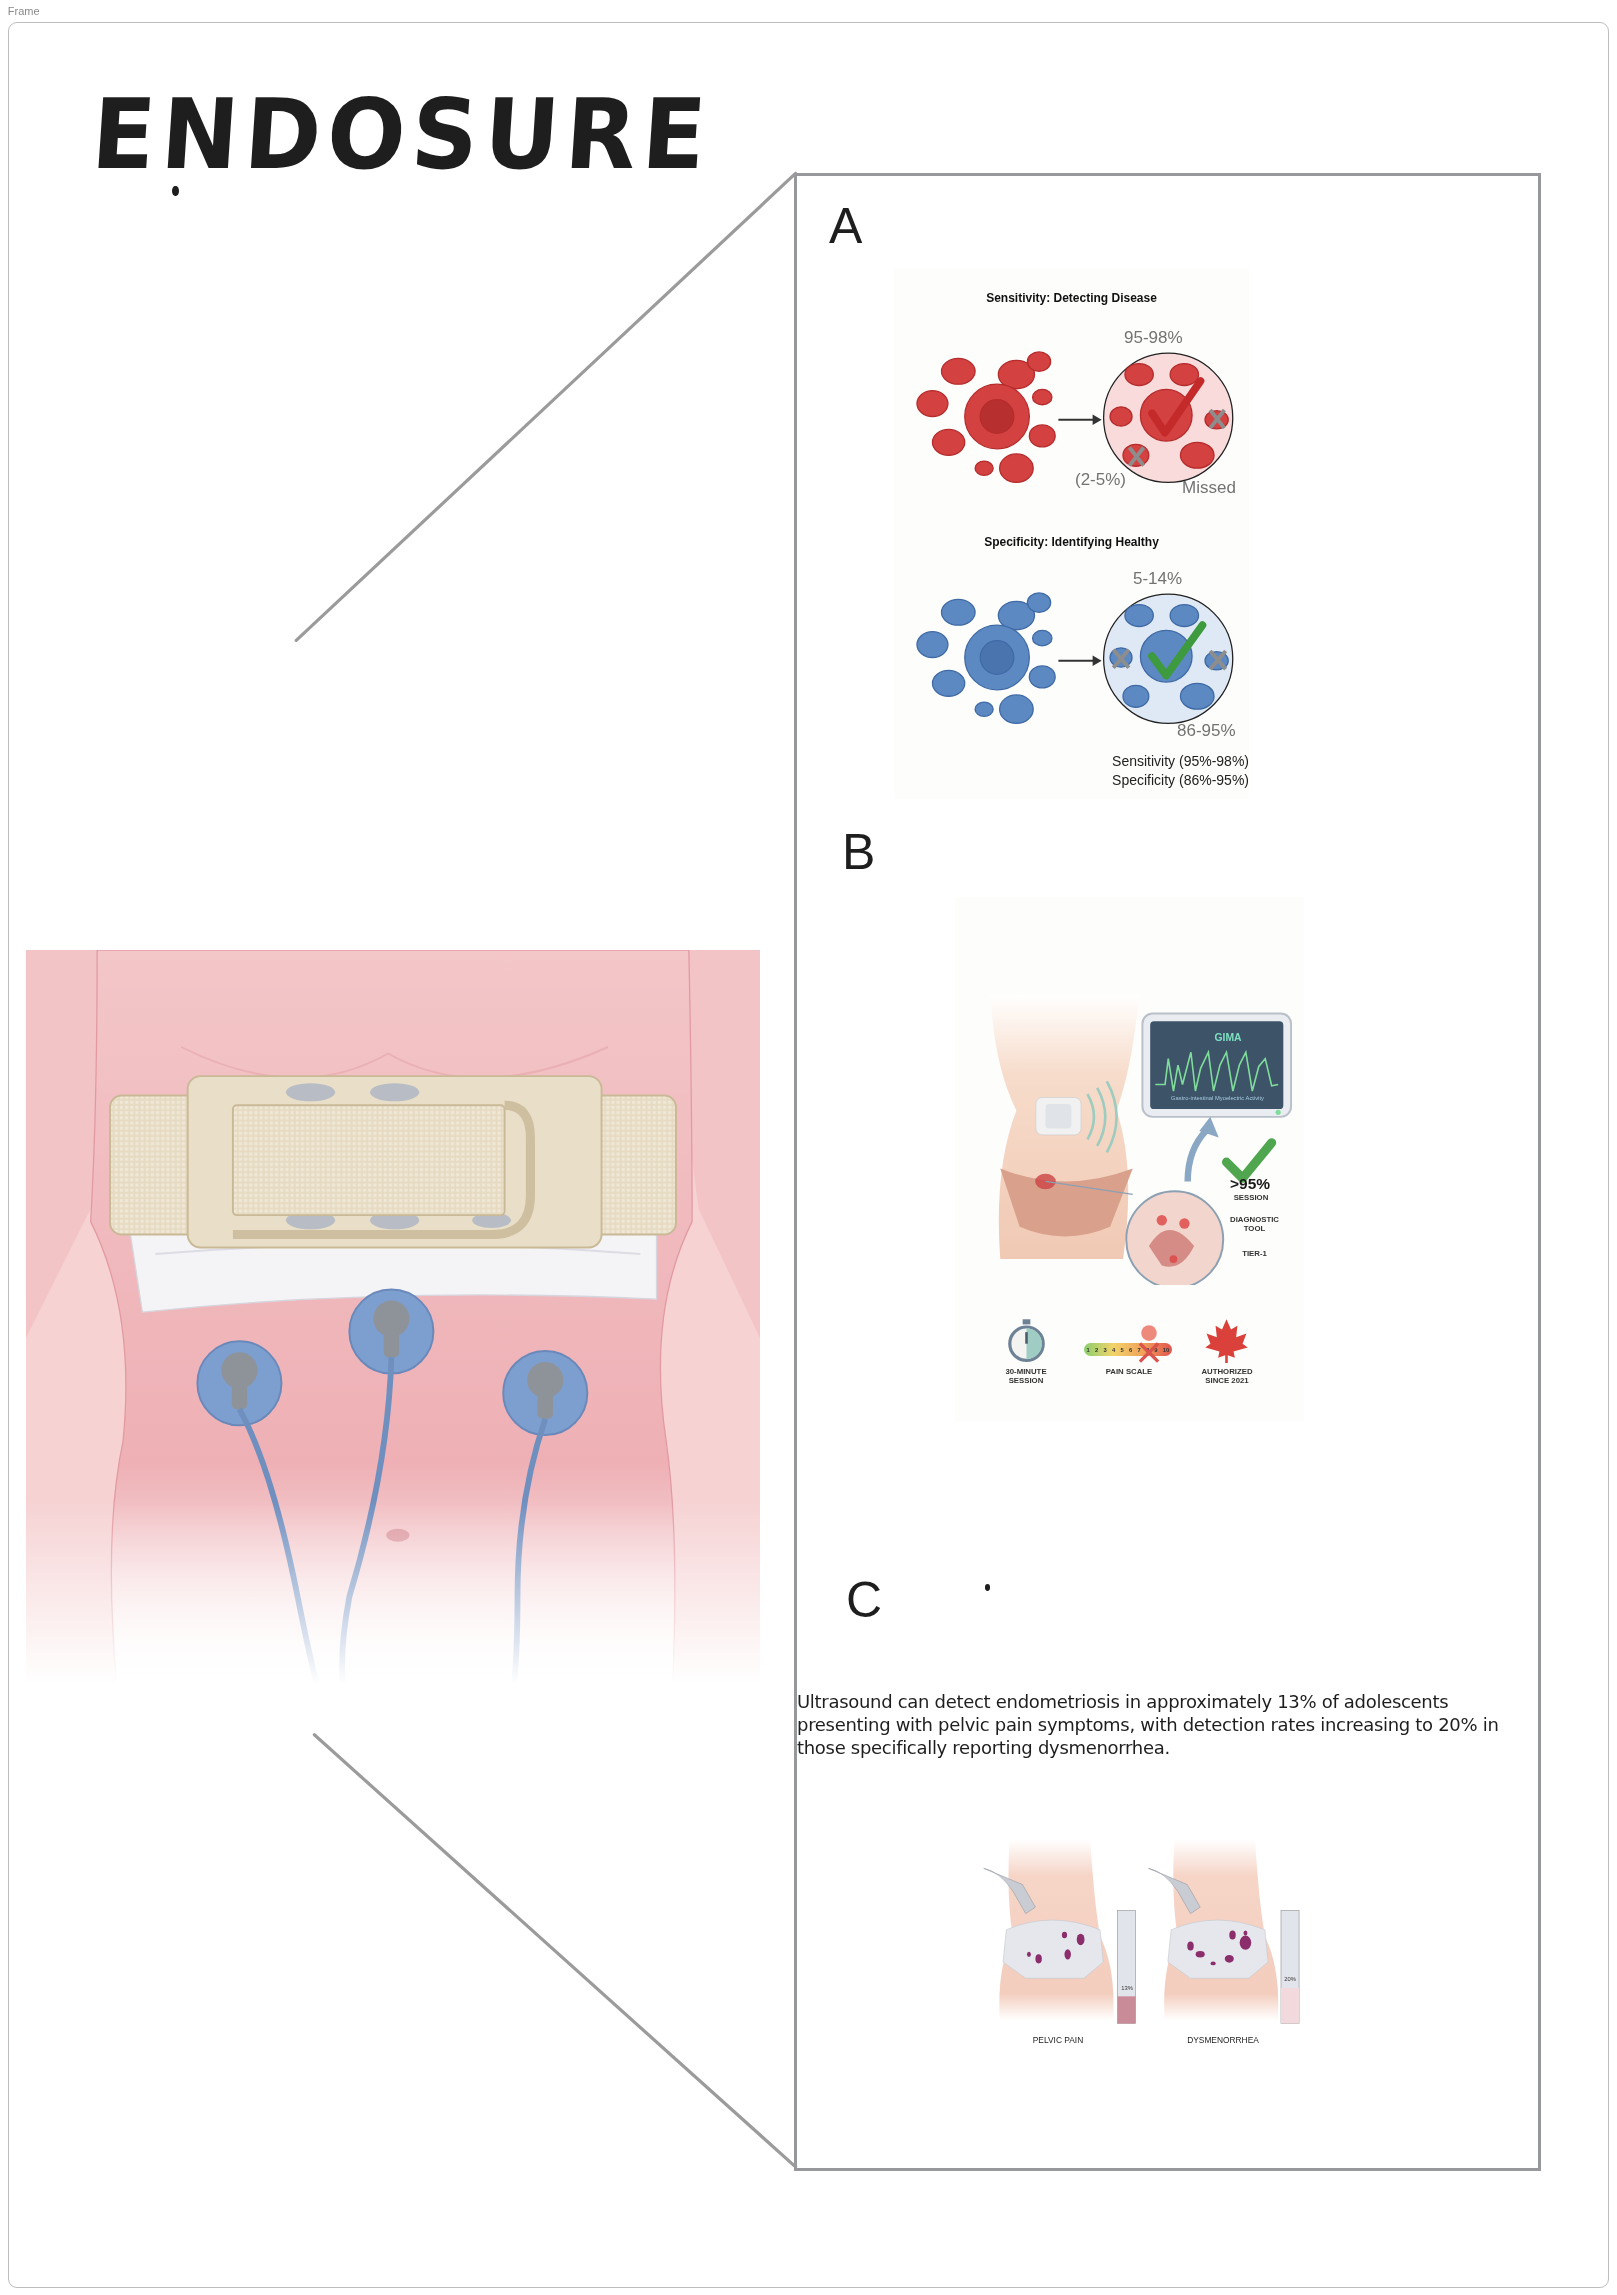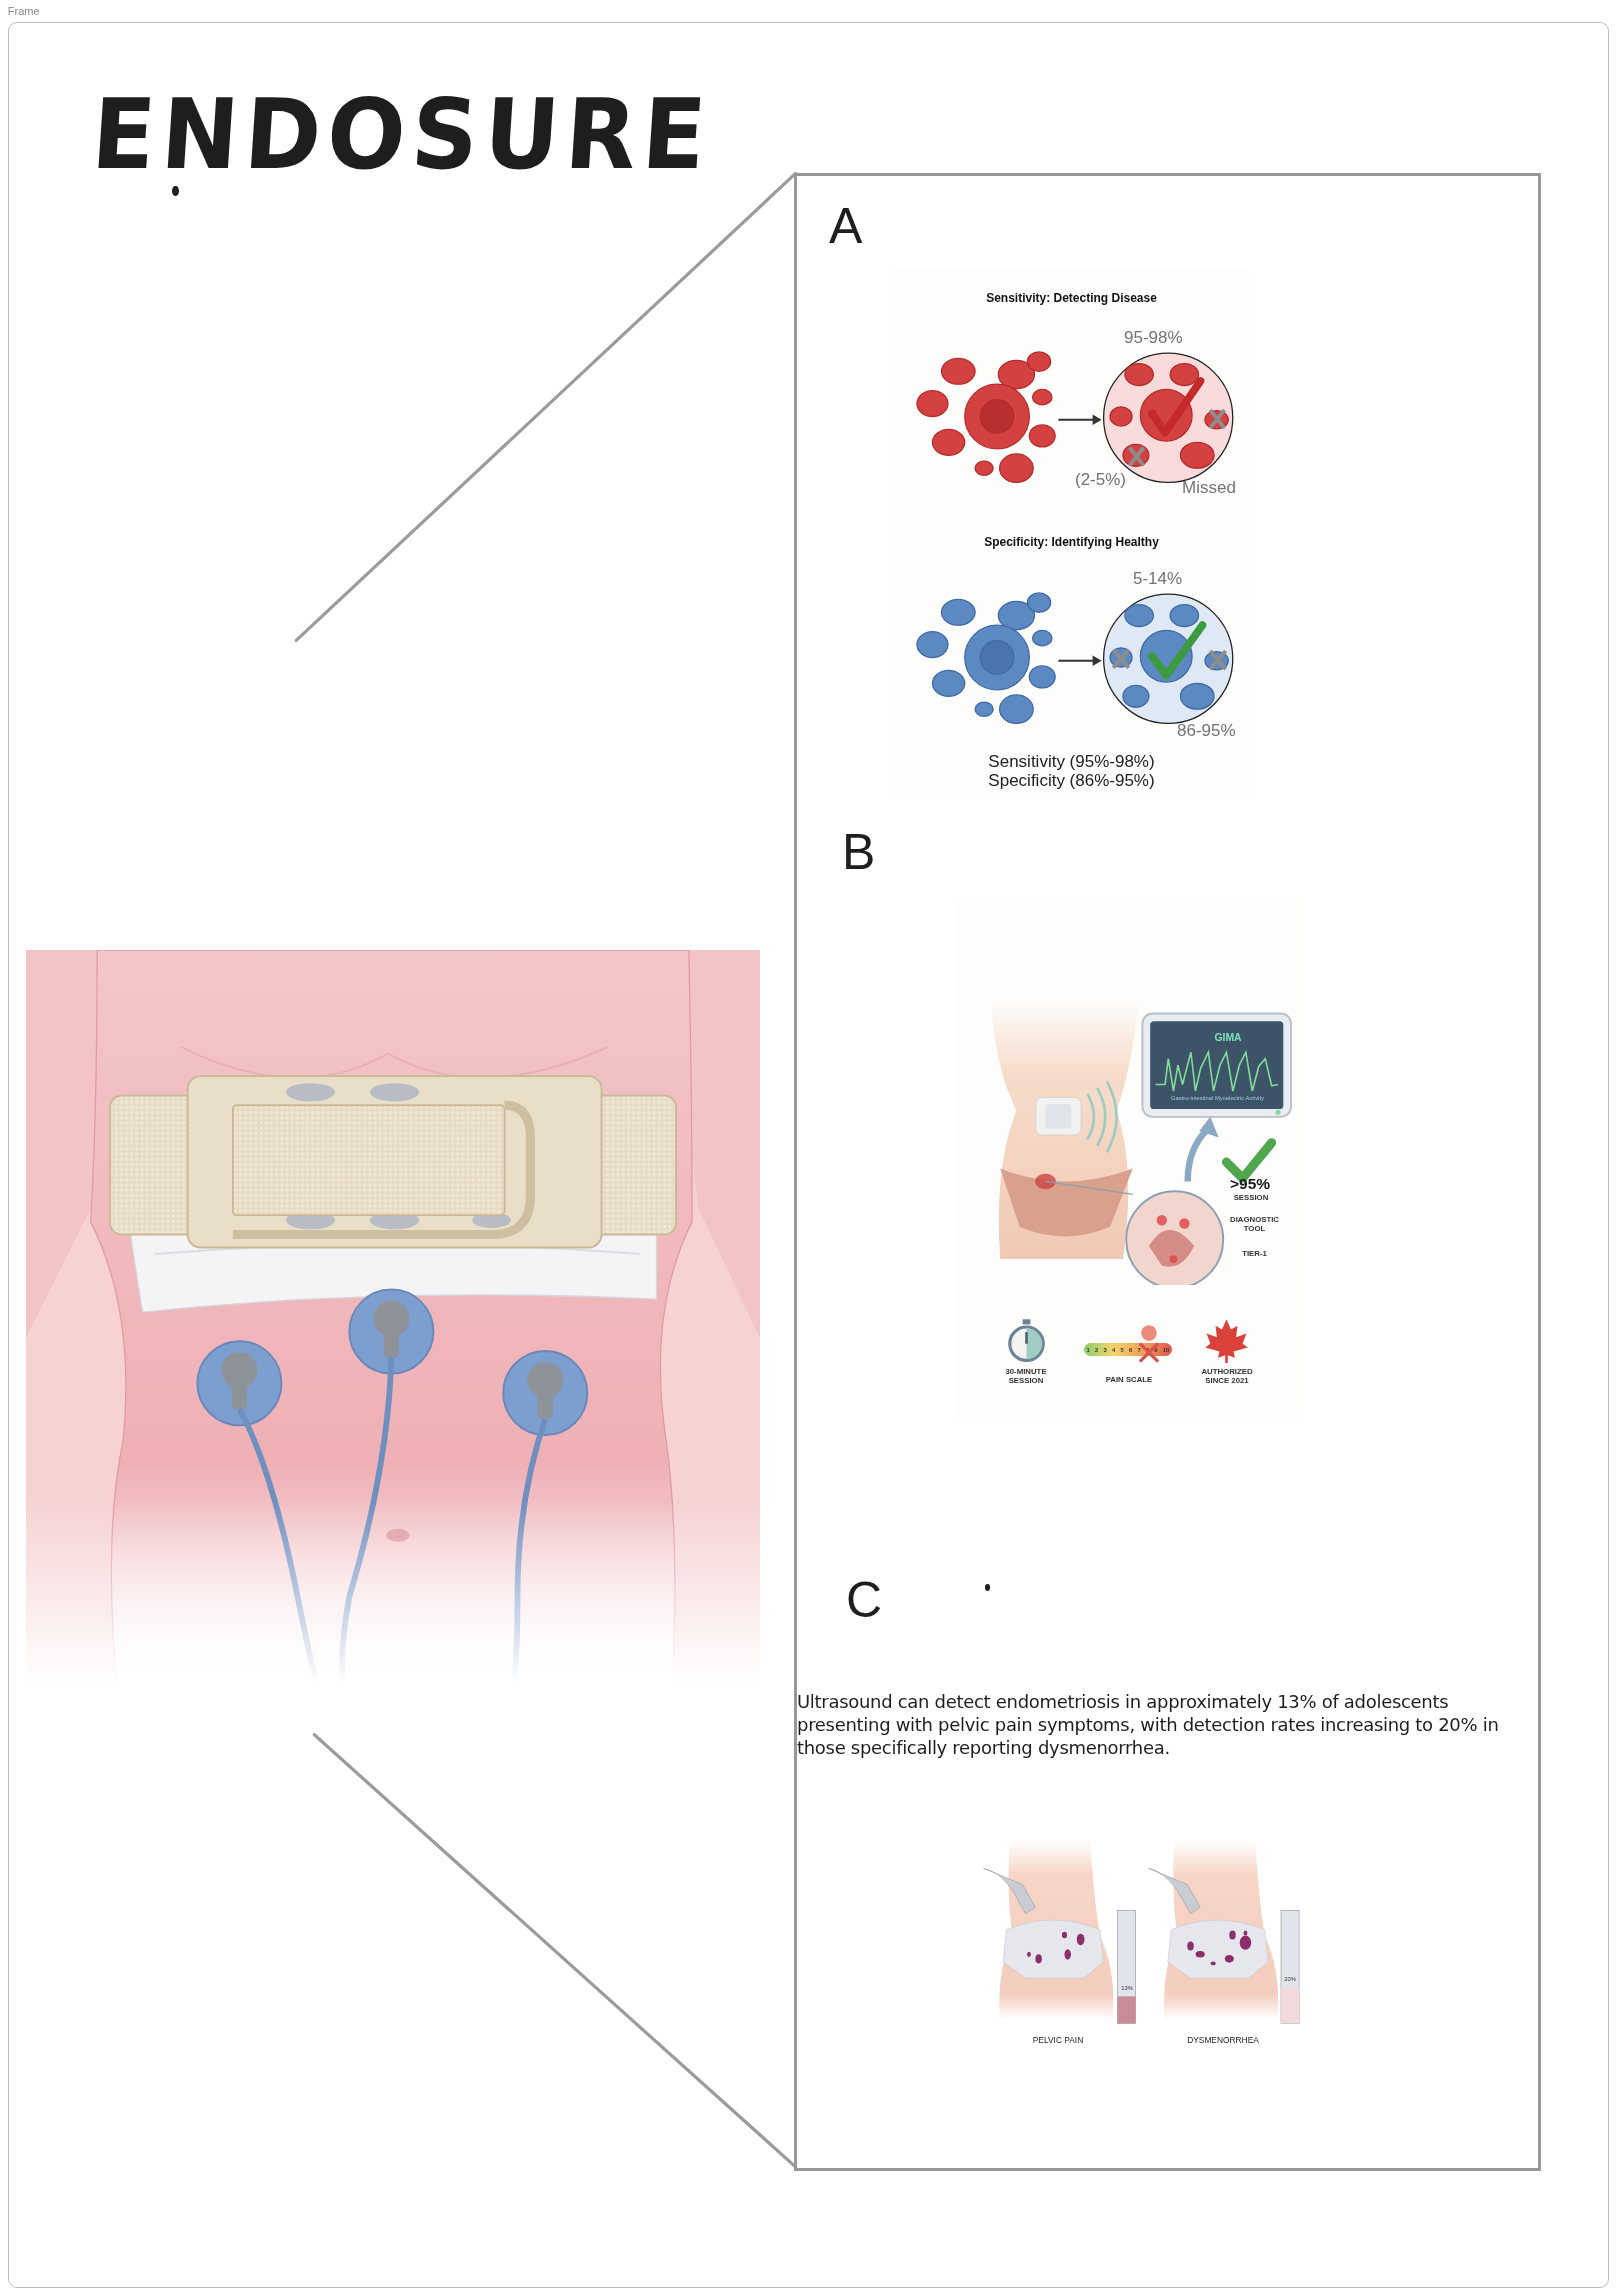--- a/index.html
+++ b/index.html
@@ -8,21 +8,21 @@
   #frame-label{left:7.8px;top:5.2px;font-size:11px;color:#8a8a8a;}
   #frame{left:7.8px;top:22px;width:1601px;height:2266px;border:1.9px solid #bdbdbd;border-radius:9px;box-sizing:border-box;}
   #title{left:96px;top:78px;font-family:"DejaVu Sans",sans-serif;font-size:97px;letter-spacing:6.5px;font-weight:bold;color:#1e1e1e;transform:scaleX(0.95) skewX(-4deg);transform-origin:left top;}
   #title-dot{left:172px;top:186px;width:6.5px;height:10.4px;border-radius:50%;background:#1e1e1e;}
   svg.lines{position:absolute;left:0;top:0;width:1617px;height:2295px;pointer-events:none;}
   #panel{left:794px;top:173px;width:747px;height:1998px;border:3.2px solid #96989b;box-sizing:border-box;}
   .letter{font-family:"Liberation Sans",sans-serif;font-size:50px;color:#1e1e1e;font-weight:normal;}
   .card{background:#fdfdfc;}
   .h-bold{font-weight:bold;font-size:12px;color:#111;text-align:center;}
   .lbl{font-size:17px;color:#737373;}
-  .caption{font-size:17px;color:#222;text-align:center;line-height:19.4px;}
+  .caption{font-size:14px;color:#222;text-align:right;line-height:19.4px;}
   .small-cap{font-size:7.8px;font-weight:bold;color:#333;text-align:center;line-height:9px;}
   #c-text{left:797px;top:1690px;width:731px;font-family:"DejaVu Sans",sans-serif;font-size:18px;line-height:23px;color:#1e1e1e;letter-spacing:-0.3px;}
   #c-dot{left:985px;top:1584px;width:5.2px;height:6.5px;border-radius:50%;background:#1e1e1e;}
 </style>
 </head>
 <body>
 
 <div id="frame-label" class="abs">Frame</div>
 <div id="frame" class="abs"></div>
 
@@ -240,21 +240,21 @@
     <span>7</span>
     <span>8</span>
     <span>9</span>
     <span>10</span>
   </div>
   <svg class="abs" style="left:181px;top:427px;" width="26" height="39" viewBox="0 0 40 60">
     <circle cx="20" cy="14" r="12" fill="#ee8a7c"></circle>
     <line x1="6" y1="30" x2="34" y2="58" stroke="#d9534f" stroke-width="5"></line>
     <line x1="34" y1="30" x2="6" y2="58" stroke="#d9534f" stroke-width="5"></line>
   </svg>
-  <div class="abs small-cap" style="left:135px;top:470px;width:78px;margin-top:8px;">PAIN SCALE</div>
+  <div class="abs small-cap" style="left:135px;top:470px;width:78px;">PAIN SCALE</div>
 
   <svg class="abs" style="left:249px;top:421px;" width="45" height="45" viewBox="0 0 70 70">
     <path d="M35 2 L42 18 L52 12 L50 30 L66 24 L60 40 L68 46 L46 52 L48 62 L37 58 L37 70 L33 70 L33 58 L22 62 L24 52 L2 46 L10 40 L4 24 L20 30 L18 12 L28 18 Z" fill="#d9413a"></path>
   </svg>
   <div class="abs small-cap" style="left:233px;top:470px;width:78px;">AUTHORIZED</div>
   <div class="abs small-cap" style="left:233px;top:479px;width:78px;">SINCE 2021</div>
 </div>
 
 <div class="abs letter" style="left:846px;top:1571px;">C</div>
 <div id="c-dot" class="abs"></div>

